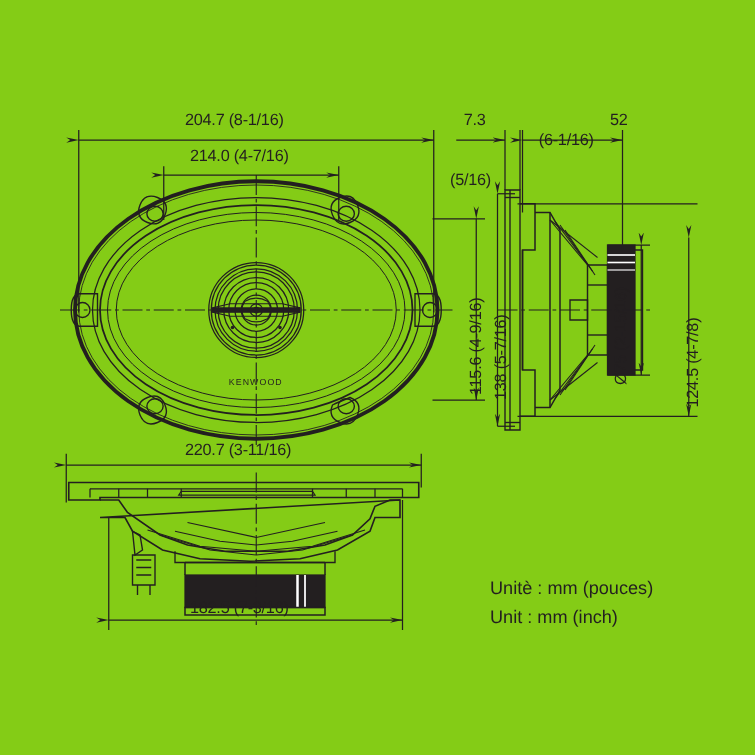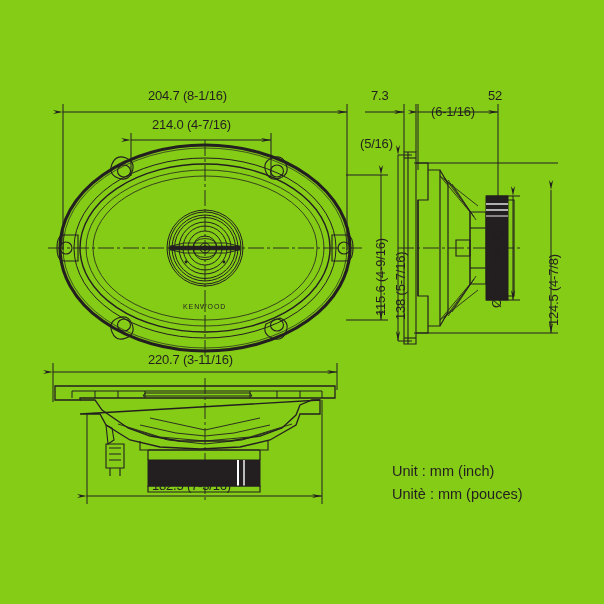--- a/index.html
+++ b/index.html
@@ -315,17 +315,17 @@
 
   <div class="dim-text rot-ccw" style="left:546px; top:326px;">124.5 (4-7/8)</div>
 
   <div class="dim-text" style="left:148px; top:352px;">220.7 (3-11/16)</div>
 
   <div class="dim-text" style="left:152px; top:478px;">182.5 (7-3/16)</div>
 
   <div class="brand-text" style="left:183px; top:303px;">KENWOOD</div>
 
   <div class="unit-block">
+    <span class="unit-line">Unitè : mm (pouces)</span>
     <span class="unit-line">Unit : mm (inch)</span>
-    <span class="unit-line">Unitè : mm (pouces)</span>
   </div>
 
 </div>
 
 </body></html>

